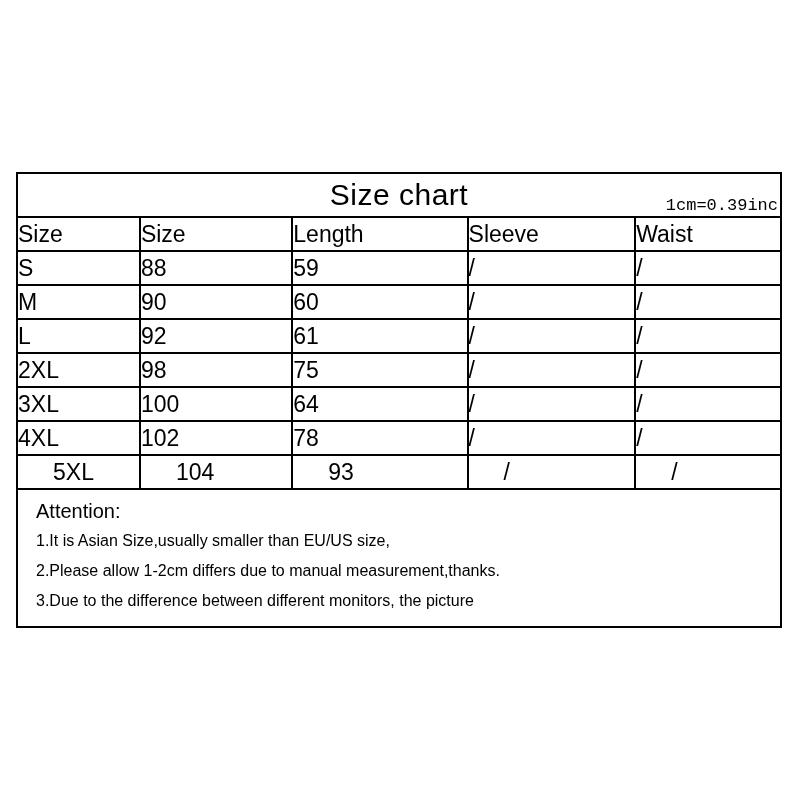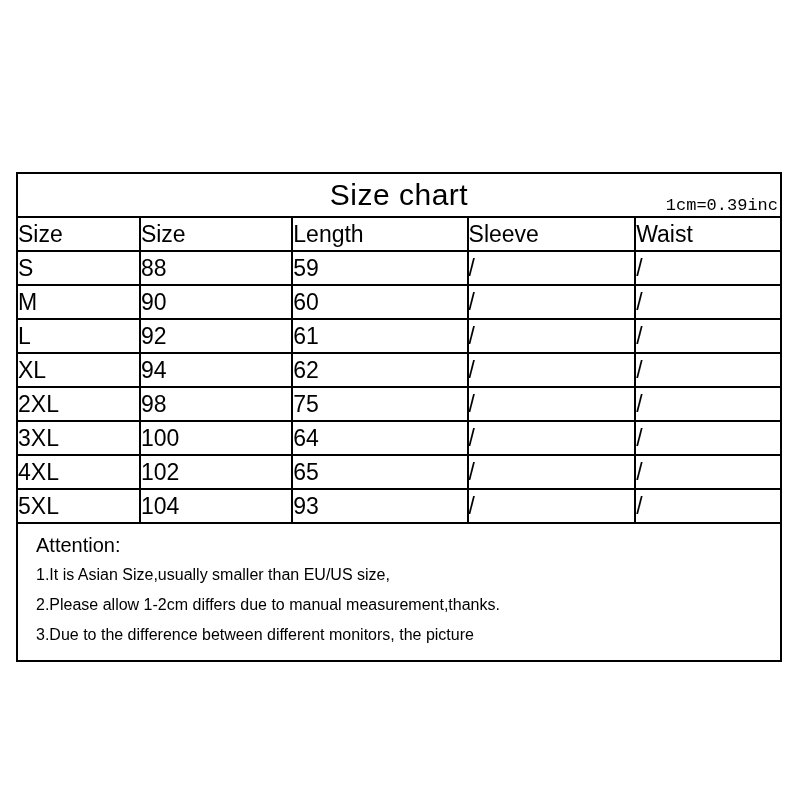--- a/index.html
+++ b/index.html
@@ -79,20 +79,21 @@
   table.size-table th:first-child,
   table.size-table td:first-child {
     border-left: none;
   }
   table.size-table th:last-child,
   table.size-table td:last-child {
     border-right: none;
   }
   table.size-table tr:last-child td {
     border-bottom: none;
+    padding-left: 35px;
   }
   .col-size   { width: 16.0%; }
   .col-bust   { width: 20.0%; }
   .col-length { width: 23.0%; }
   .col-sleeve { width: 22.0%; }
   .col-waist  { width: 19.0%; }
 
   .slash { font-size: 22px; }
 
   
@@ -155,44 +156,37 @@
           <td class="slash">/</td>
         </tr>
         <tr>
           <td>L</td>
           <td>92</td>
           <td>61</td>
           <td class="slash">/</td>
           <td class="slash">/</td>
         </tr>
         <tr>
-          <td>XL</td>
-          <td>94</td>
-          <td>62</td>
-          <td class="slash">/</td>
-          <td class="slash">/</td>
-        </tr>
-        <tr>
           <td>2XL</td>
           <td>98</td>
           <td>75</td>
           <td class="slash">/</td>
           <td class="slash">/</td>
         </tr>
         <tr>
           <td>3XL</td>
           <td>100</td>
           <td>64</td>
           <td class="slash">/</td>
           <td class="slash">/</td>
         </tr>
         <tr>
           <td>4XL</td>
           <td>102</td>
-          <td>65</td>
+          <td>78</td>
           <td class="slash">/</td>
           <td class="slash">/</td>
         </tr>
         <tr>
           <td>5XL</td>
           <td>104</td>
           <td>93</td>
           <td class="slash">/</td>
           <td class="slash">/</td>
         </tr>

